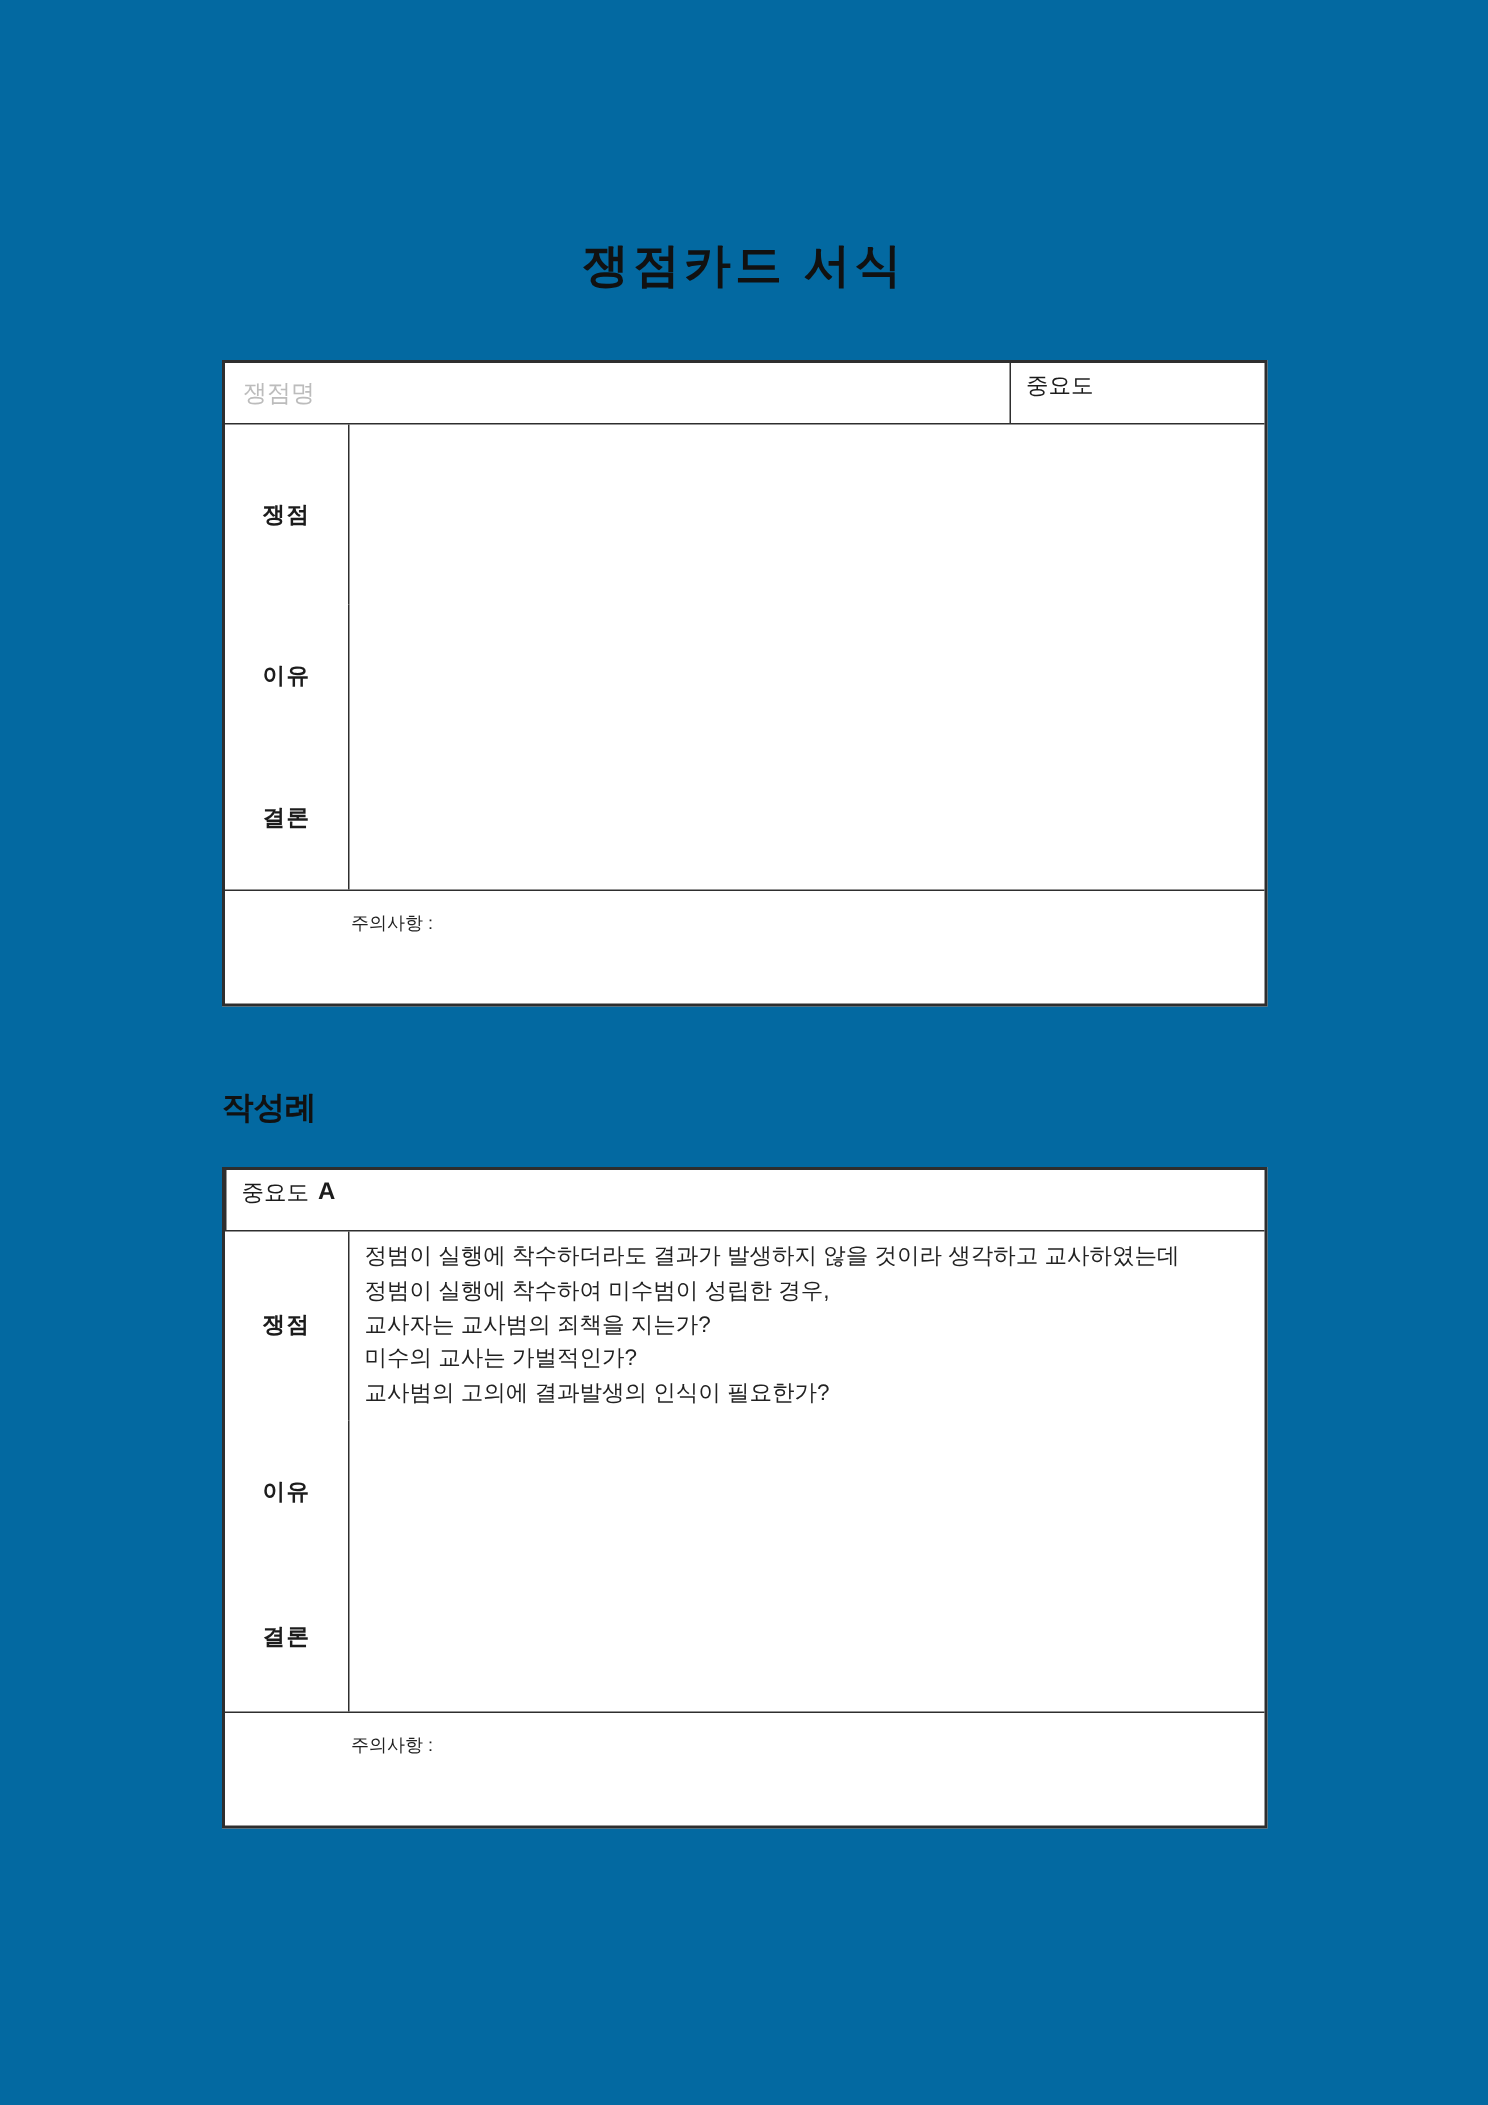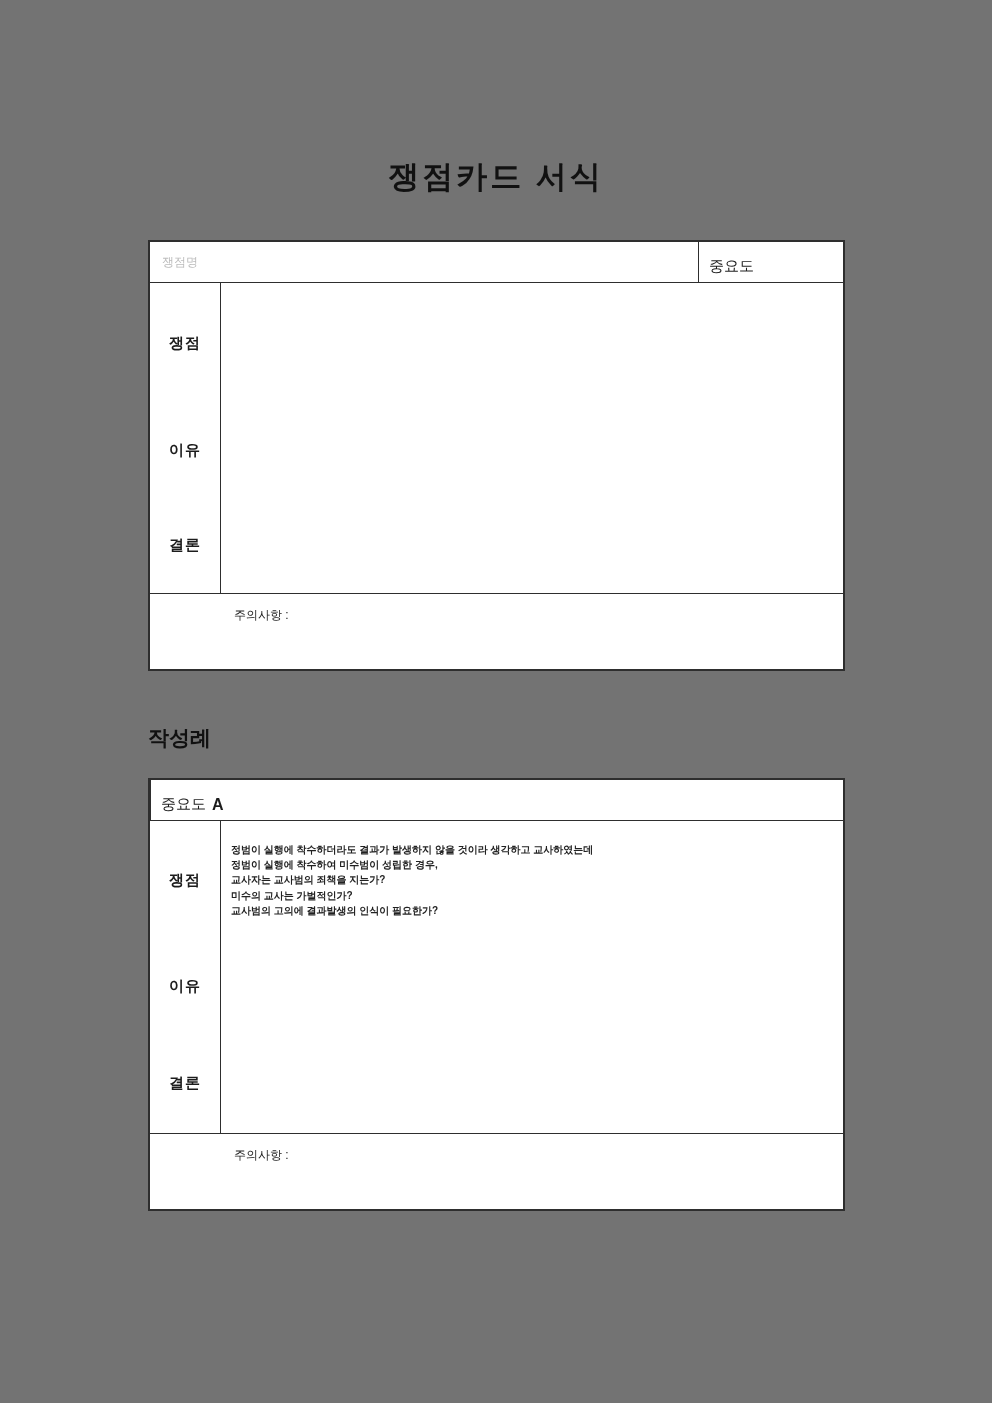--- a/index.html
+++ b/index.html
@@ -10,21 +10,21 @@
   body {
     width: 992px;
     height: 1403px;
     position: relative;
     font-family: "Liberation Sans", "DejaVu Sans", sans-serif;
     color: #1c1c1c;
   }
   .page {
     position: absolute;
     inset: 0;
-    background: #737373;
+    background: #0369a1;
   }
   .doc-title {
     position: absolute;
     left: 0;
     top: 156px;
     width: 100%;
     text-align: center;
     font-size: 31px;
     font-weight: bold;
     letter-spacing: 3px;
@@ -48,72 +48,71 @@
     align-items: stretch;
   }
   .hdr-left {
     flex: 1;
     display: flex;
     align-items: center;
     padding: 6px 12px;
     box-sizing: border-box;
   }
   .hdr-right {
-    width: 145px;
+    width: 170px;
     border-left: 1px solid #2e2e2e;
     display: flex;
-    align-items: flex-end;
+    align-items: flex-start;
     padding: 6px 10px;
     box-sizing: border-box;
     font-size: 15px;
     gap: 6px;
   }
   .placeholder-text {
     color: #bcbcbc;
-    font-size: 12px;
+    font-size: 16px;
   }
   .issue-title {
     font-size: 21px;
     font-weight: bold;
     letter-spacing: 0.5px;
   }
   .importance-value {
     font-weight: bold;
     font-size: 16px;
   }
 
   .body-row {
     display: flex;
     align-items: stretch;
   }
   .label-cell {
-    width: 71px;
+    width: 83px;
     box-sizing: border-box;
     border-right: 1px solid #2e2e2e;
     display: flex;
     align-items: center;
     justify-content: center;
     font-weight: bold;
     font-size: 15px;
     letter-spacing: 1px;
   }
   .content-cell {
     flex: 1;
     box-sizing: border-box;
     padding: 6px 10px;
     display: flex;
     flex-direction: column;
     justify-content: center;
-    font-size: 10px;
+    font-size: 15px;
     line-height: 1.52;
     text-align: justify;
     white-space: pre-line;
     word-break: break-all;
     color: #222;
-    font-weight: bold;
   }
   .row-1 { min-height: 120px; }
   .row-2 { min-height: 95px; }
   .row-3 { min-height: 95px; }
   .rowx-1 { min-height: 118px; }
   .rowx-2 { min-height: 95px; }
   .rowx-3 { min-height: 99px; }
 
   .card-footer {
     border-top: 1px solid #2e2e2e;

